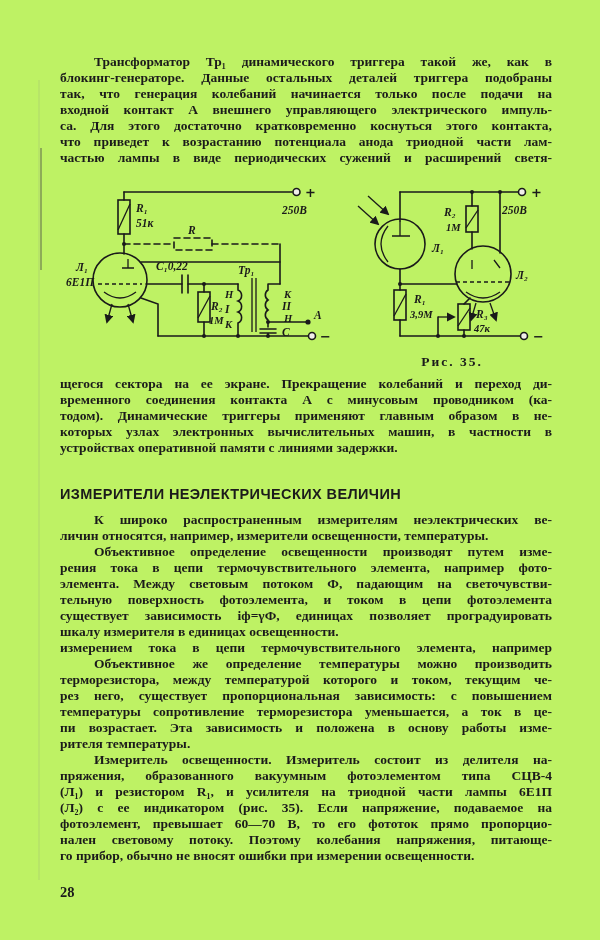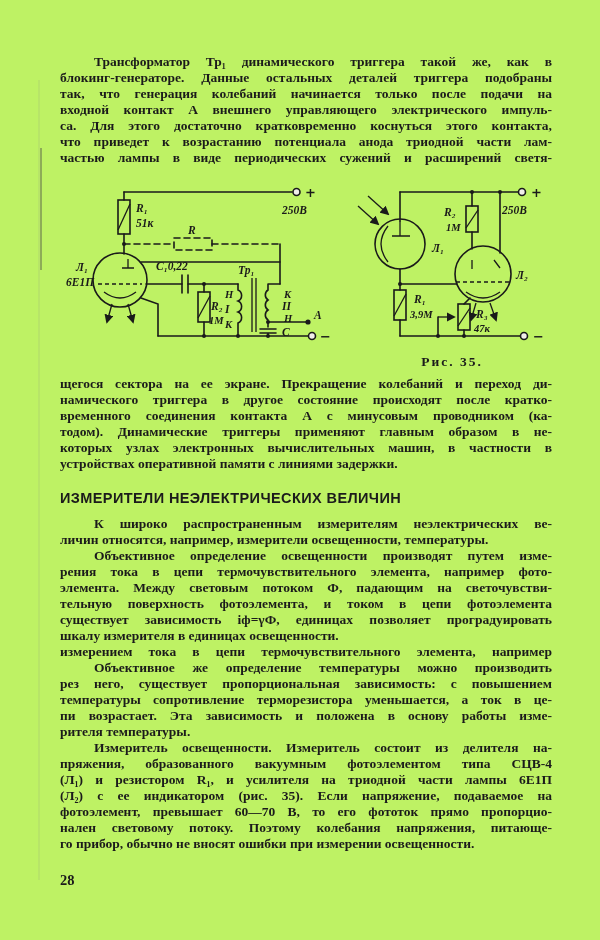--- a/index.html
+++ b/index.html
@@ -33,21 +33,21 @@
   .dash{stroke-dasharray:6 4;}
   .gdash{stroke-dasharray:4 3;}
   .dot{fill:#1a1a1a;stroke:none;}
   .term{stroke:#1a1a1a;stroke-width:1.6;fill:#f1efe9;}
   .flbl{font:italic bold 11.5px "Liberation Serif","DejaVu Serif",serif;fill:#1a1a1a;}
   .flbl-sm{font:italic bold 10.5px "Liberation Serif","DejaVu Serif",serif;fill:#1a1a1a;}
   .fsign{font:bold 13px "DejaVu Serif",serif;fill:#1a1a1a;}
   .heading{
     font-family:"Liberation Sans","DejaVu Sans",sans-serif;
     font-weight:bold;font-size:14.5px;letter-spacing:.4px;
-    margin:18px 0 10px 0;
+    margin:30px 0 10px 0;
   }
   .pageno{font-size:14.5px;font-weight:bold;margin-top:20px;}
 </style>
 </head>
 <body>
 
 <div class="page">
   <div class="scan-shadow"></div>
   <div class="scan-mark"></div>
 
@@ -203,21 +203,20 @@
           <circle class="dot" cx="86" cy="164" r="2"></circle>
           <circle class="dot" cx="112" cy="164" r="2"></circle>
         </svg>
         <figcaption>Рис. 35.</figcaption>
       </figure>
 
     </div>
 
     <p class="para">
       <span class="ln">щегося сектора на ее экране. Прекращение колебаний и переход ди-</span>
-      <span class="ln">намического триггера в другое состояние происходят после кратко-</span>
       <span class="ln">временного соединения контакта А с минусовым проводником (ка-</span>
       <span class="ln">тодом). Динамические триггеры применяют главным образом в не-</span>
       <span class="ln">которых узлах электронных вычислительных машин, в частности в</span>
       <span class="ln last">устройствах оперативной памяти с линиями задержки.</span>
     </p>
 
     <h2 class="heading">ИЗМЕРИТЕЛИ НЕЭЛЕКТРИЧЕСКИХ ВЕЛИЧИН</h2>
 
     <p class="para">
       <span class="ln first">К широко распространенным измерителям неэлектрических ве-</span>
@@ -229,20 +228,21 @@
       <span class="ln">рения тока в цепи термочувствительного элемента, например фото-</span>
       <span class="ln">элемента. Между световым потоком Ф, падающим на светочувстви-</span>
       <span class="ln">тельную поверхность фотоэлемента, и током в цепи фотоэлемента</span>
       <span class="ln">существует зависимость iф=γФ, единицах позволяет проградуировать</span>
       <span class="ln last">шкалу измерителя в единицах освещенности.</span>
     </p>
 
     <p class="para">
       <span class="ln">измерением тока в цепи термочувствительного элемента, например</span>
       <span class="ln first">Объективное же определение температуры можно производить</span>
+      <span class="ln">терморезистора, между температурой которого и током, текущим че-</span>
       <span class="ln">рез него, существует пропорциональная зависимость: с повышением</span>
       <span class="ln">температуры сопротивление терморезистора уменьшается, а ток в це-</span>
       <span class="ln">пи возрастает. Эта зависимость и положена в основу работы изме-</span>
       <span class="ln last">рителя температуры.</span>
     </p>
 
     <p class="para">
       <span class="ln first"><b>Измеритель освещенности.</b><span> Измеритель состоит из делителя на-</span></span>
       <span class="ln">пряжения, образованного вакуумным фотоэлементом типа СЦВ-4</span>
       <span class="ln">(Л₁) и резистором R₁, и усилителя на триодной части лампы 6Е1П</span>

